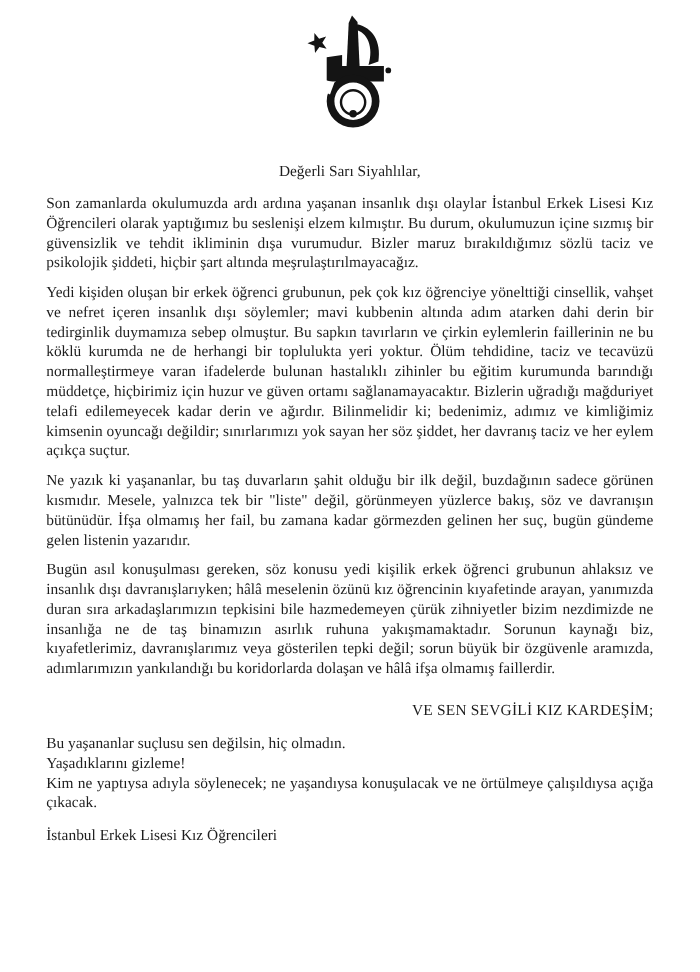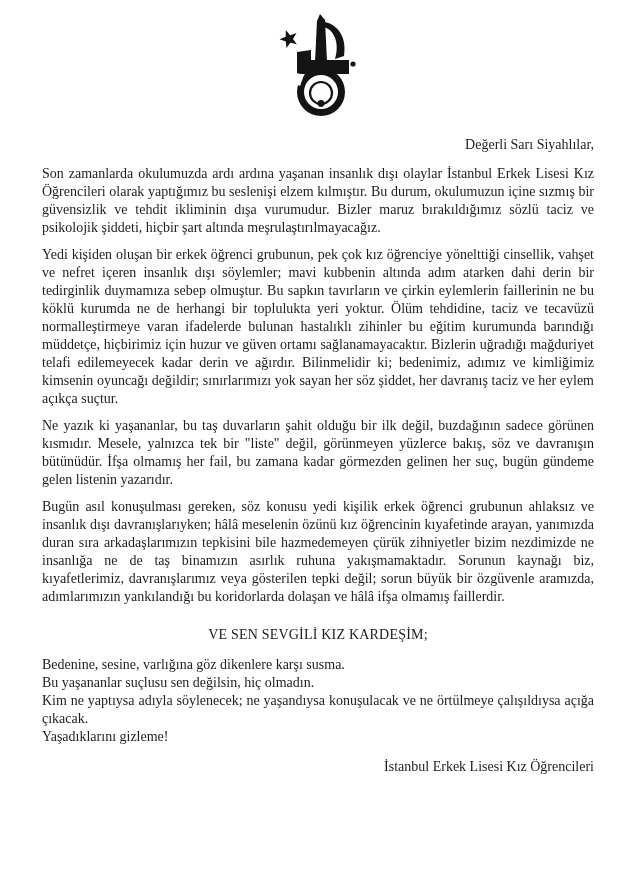--- a/index.html
+++ b/index.html
@@ -22,33 +22,32 @@
   }
   .content {
     position: absolute;
     top: 136px;
     left: 42px;
     width: 552px;
     font-size: 14px;
     line-height: 18px;
     text-align: justify;
   }
-  .salutation { text-align: right; margin: 0 0 11px 0; }
+  .salutation { text-align: center; margin: 12px 0 11px 0; }
   p.para { margin: 0 0 9px 0; }
   .section-heading {
-    text-align: center;
+    text-align: right;
     margin: 20px 0 12px 0;
     letter-spacing: 0.2px;
   }
   .sister-block { margin: 0; }
   .sister-block .msg-line { text-align: justify; }
   .closing { margin: 11px 0 0 0; }
   .signature {
     margin-top: 12px;
-    text-align: right;
   }
 </style>
 </head>
 <body>
 
 <div class="page">
 
   <div class="logo-wrap">
     <svg width="90" height="112" viewBox="10 0 90 112" xmlns="http://www.w3.org/2000/svg">
       <g fill="#141414">
@@ -82,23 +81,22 @@
 
     <p class="para">Yedi kişiden oluşan bir erkek öğrenci grubunun, pek çok kız öğrenciye yönelttiği cinsellik, vahşet ve nefret içeren insanlık dışı söylemler; mavi kubbenin altında adım atarken dahi derin bir tedirginlik duymamıza sebep olmuştur. Bu sapkın tavırların ve çirkin eylemlerin faillerinin ne bu köklü kurumda ne de herhangi bir toplulukta yeri yoktur. Ölüm tehdidine, taciz ve tecavüzü normalleştirmeye varan ifadelerde bulunan hastalıklı zihinler bu eğitim kurumunda barındığı müddetçe, hiçbirimiz için huzur ve güven ortamı sağlanamayacaktır. Bizlerin uğradığı mağduriyet telafi edilemeyecek kadar derin ve ağırdır. Bilinmelidir ki; bedenimiz, adımız ve kimliğimiz kimsenin oyuncağı değildir; sınırlarımızı yok sayan her söz şiddet, her davranış taciz ve her eylem açıkça suçtur.</p>
 
     <p class="para">Ne yazık ki yaşananlar, bu taş duvarların şahit olduğu bir ilk değil, buzdağının sadece görünen kısmıdır. Mesele, yalnızca tek bir "liste" değil, görünmeyen yüzlerce bakış, söz ve davranışın bütünüdür. İfşa olmamış her fail, bu zamana kadar görmezden gelinen her suç, bugün gündeme gelen listenin yazarıdır.</p>
 
     <p class="para">Bugün asıl konuşulması gereken, söz konusu yedi kişilik erkek öğrenci grubunun ahlaksız ve insanlık dışı davranışlarıyken; hâlâ meselenin özünü kız öğrencinin kıyafetinde arayan, yanımızda duran sıra arkadaşlarımızın tepkisini bile hazmedemeyen çürük zihniyetler bizim nezdimizde ne insanlığa ne de taş binamızın asırlık ruhuna yakışmamaktadır. Sorunun kaynağı biz, kıyafetlerimiz, davranışlarımız veya gösterilen tepki değil; sorun büyük bir özgüvenle aramızda, adımlarımızın yankılandığı bu koridorlarda dolaşan ve hâlâ ifşa olmamış faillerdir.</p>
 
     <div class="section-heading">VE SEN SEVGİLİ KIZ KARDEŞİM;</div>
 
     <div class="sister-block">
-      <div class="msg-line">Bedenine, sesine, varlığına göz dikenlere karşı susma.</div>
       <div class="msg-line">Bu yaşananlar suçlusu sen değilsin, hiç olmadın.</div>
+      <div class="msg-line">Yaşadıklarını gizleme!</div>
       <div class="msg-line">Kim ne yaptıysa adıyla söylenecek; ne yaşandıysa konuşulacak ve ne örtülmeye çalışıldıysa açığa çıkacak.</div>
-      <div class="msg-line">Yaşadıklarını gizleme!</div>
     </div>
 
 
     <div class="signature">İstanbul Erkek Lisesi Kız Öğrencileri</div>
 
   </div>
 </div>
 
 </body></html>

